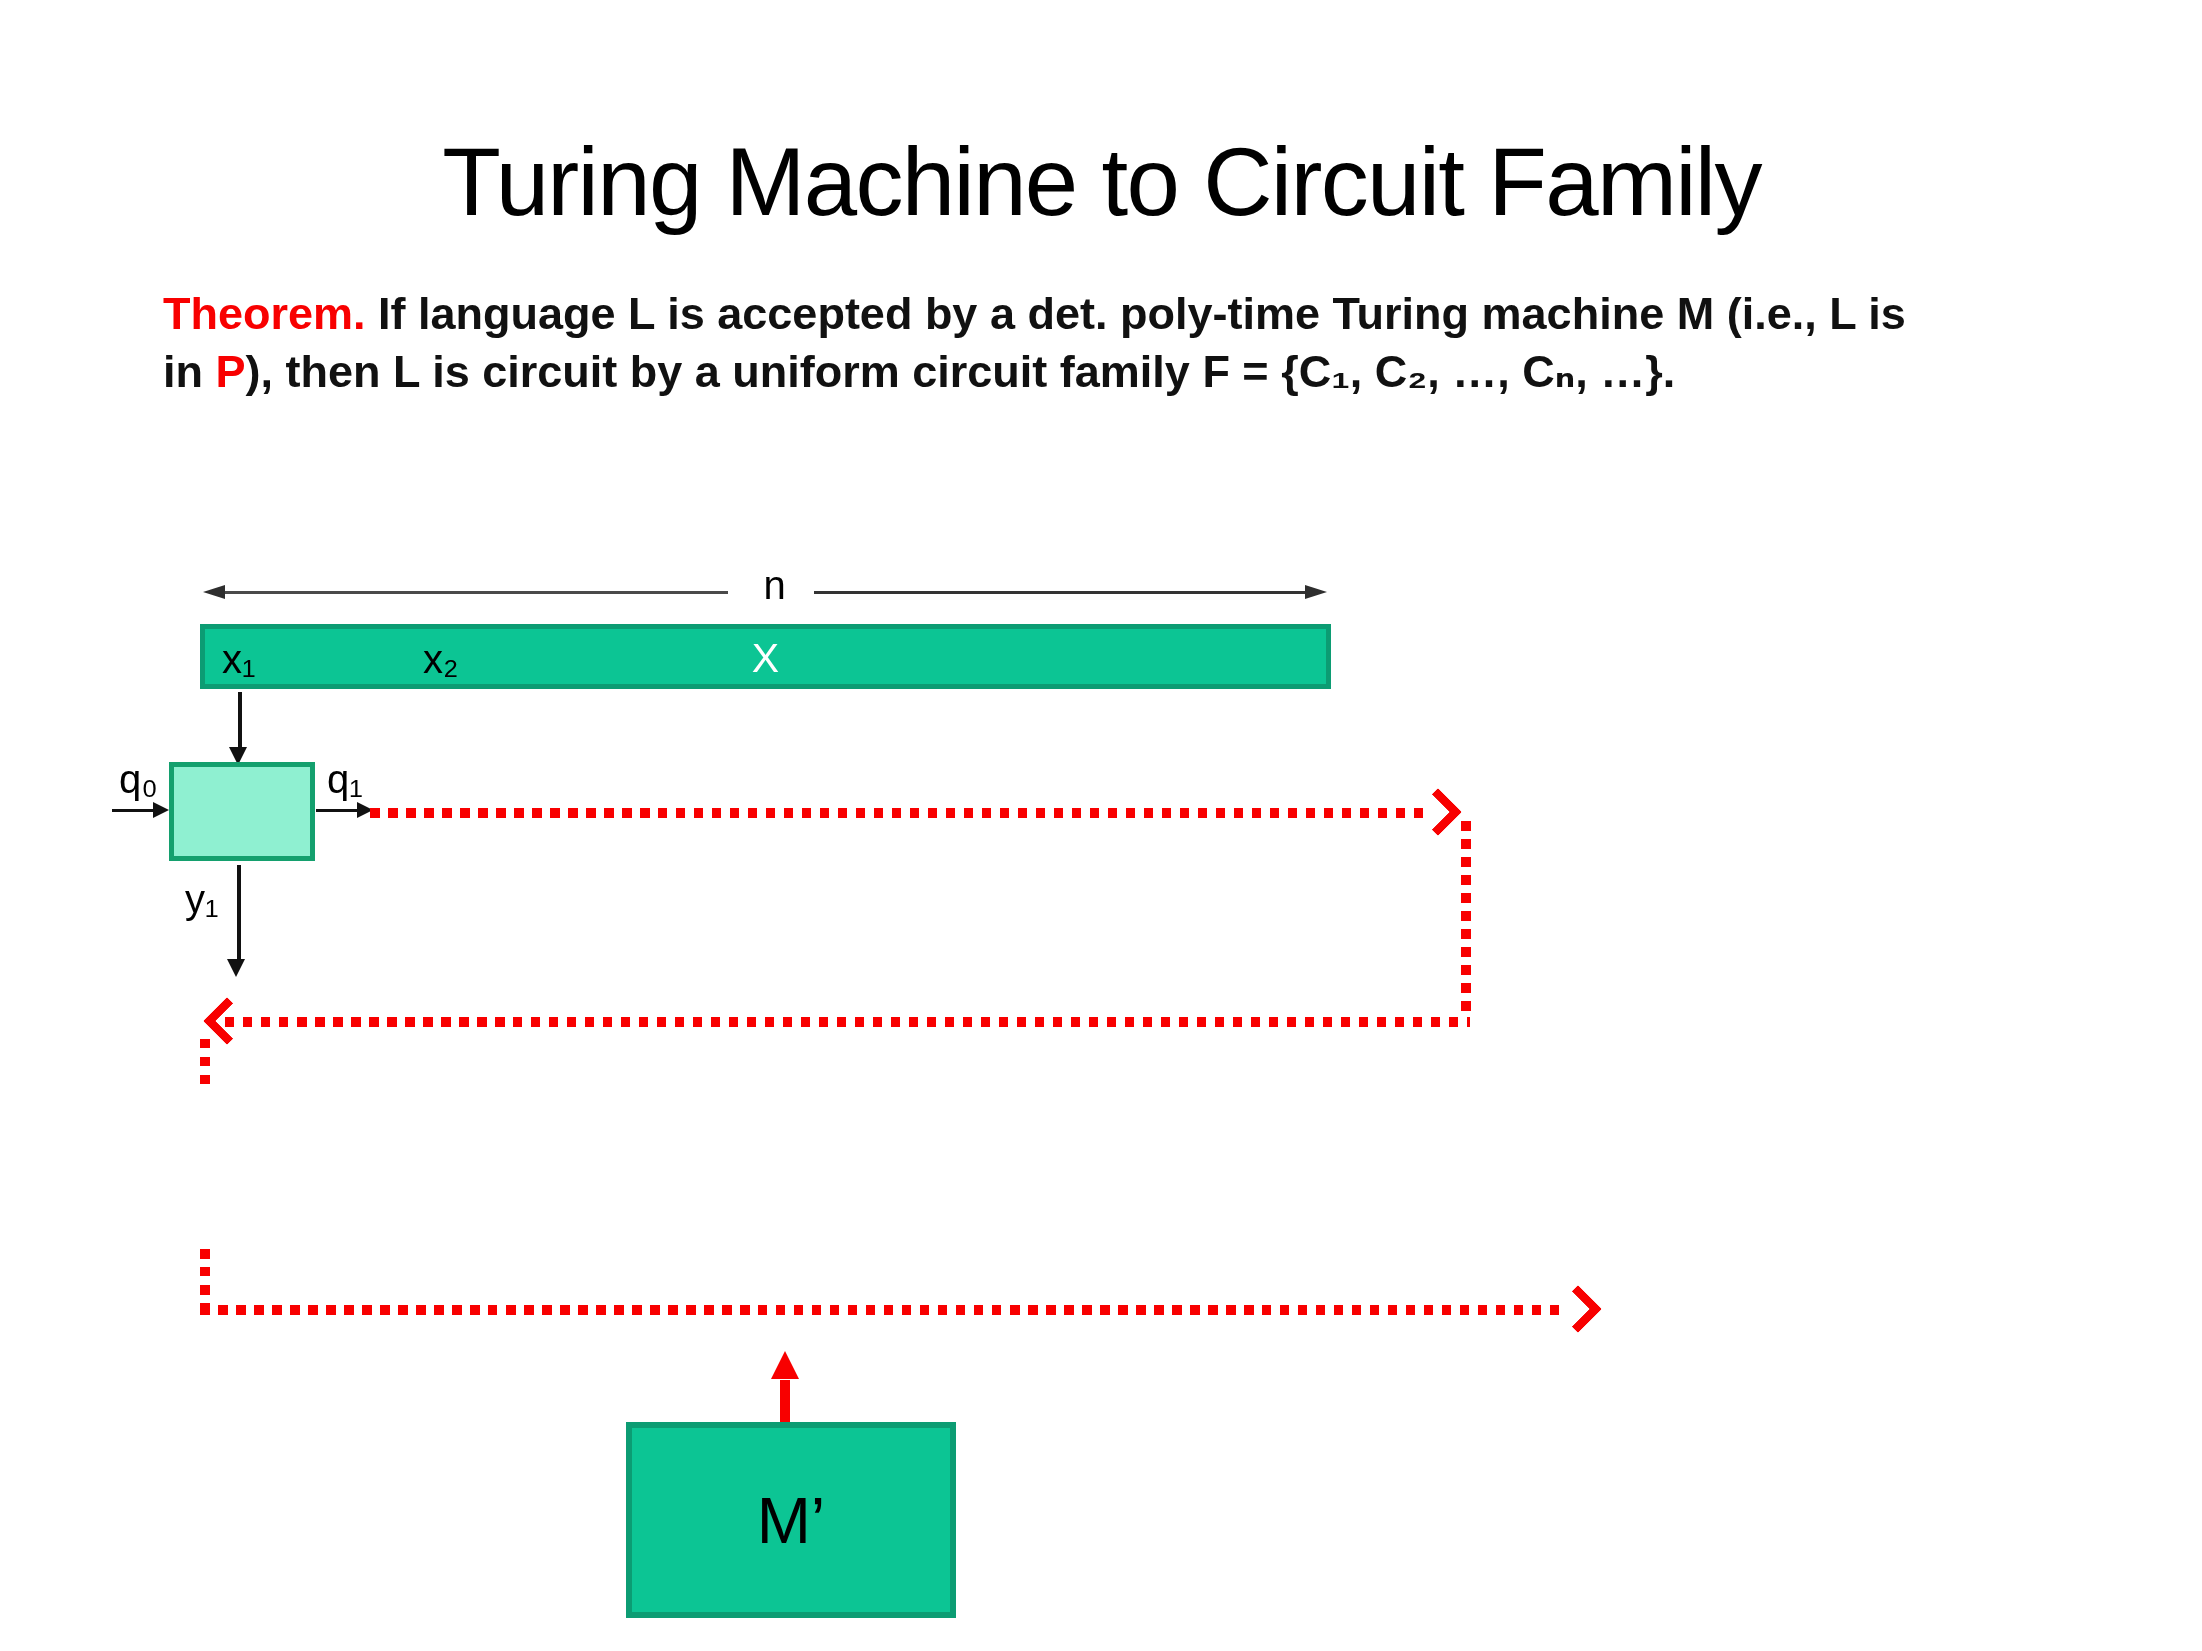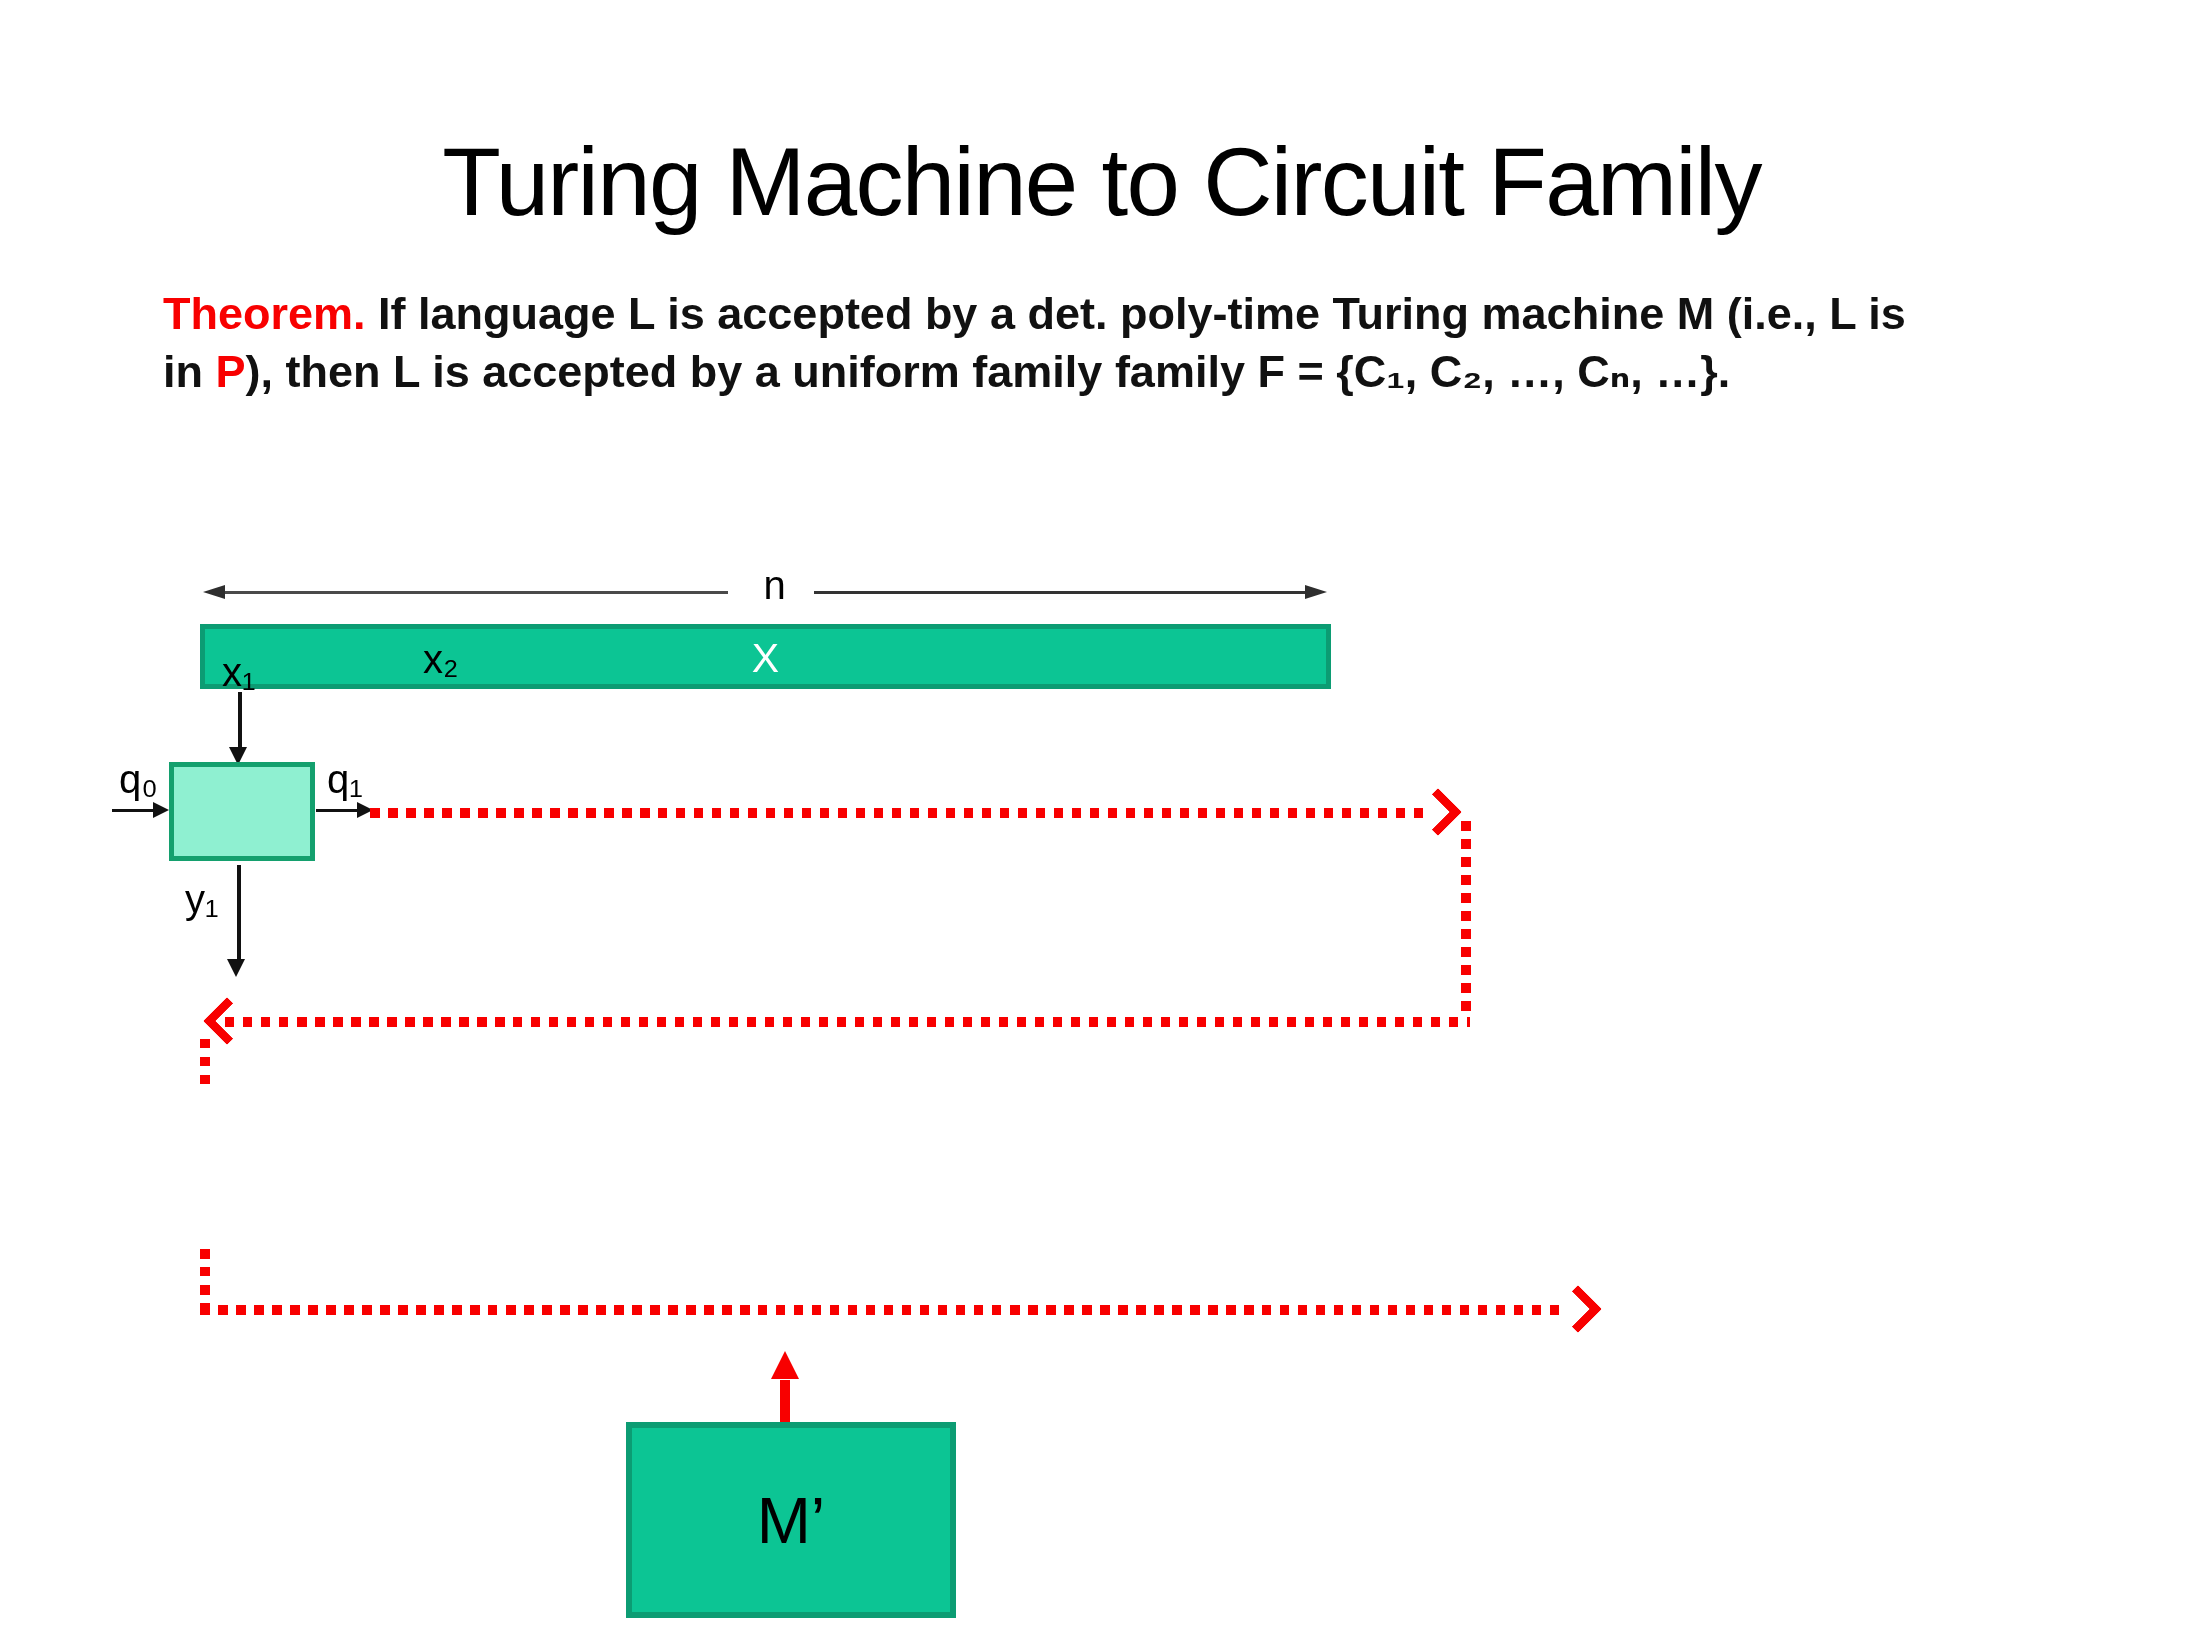--- a/index.html
+++ b/index.html
@@ -126,32 +126,32 @@
 </style>
 </head>
 <body>
 
 <div class="slide">
 
   <h1 class="title">Turing Machine to Circuit Family</h1>
 
   <p class="theorem">
     <span class="line"><span class="red">Theorem.</span><span> If language L is accepted by a det. poly-time Turing machine M (i.e., L is</span></span>
-    <span class="line"><span>in </span><span class="red">P</span><span>), then L is accepted by a uniform family family F = {C₁, C₂, …, Cₙ, …}.</span></span>
+    <span class="line"><span>in </span><span class="red">P</span><span>), then L is circuit by a uniform circuit family F = {C₁, C₂, …, Cₙ, …}.</span></span>
   </p>
 
 
   <div class="lineblk" style="left:224px; top:543px; width:504px; height:3.4px; background:#4a4a4a;"></div>
   <div class="lineblk" style="left:814px; top:543px; width:493px; height:3.4px;"></div>
   <div class="tri tri-left-n" style="left:203px; top:537px;"></div>
   <div class="tri tri-right-n" style="left:1305px; top:537px;"></div>
   <div class="dlabel" style="left:736px; top:515px; width:77px; text-align:center;">n</div>
 
   <div class="tape"></div>
-  <div class="dlabel" style="left:222px; top:602px;">x₁</div>
+  <div class="dlabel" style="left:222px; top:589px;">x₁</div>
   <div class="dlabel" style="left:423px; top:589px;">x₂</div>
   <div class="tape-word">X</div>
 
   <div class="lineblk" style="left:238px; top:644px; width:4.3px; height:57px; background:#111;"></div>
   <div class="tri tri-down" style="left:229px; top:699px;"></div>
 
   <div class="state-box"></div>
 
   <div class="dlabel" style="left:119px; top:709px;">q₀</div>
   <div class="lineblk" style="left:112px; top:761px; width:52px; height:3.4px; background:#111;"></div>

